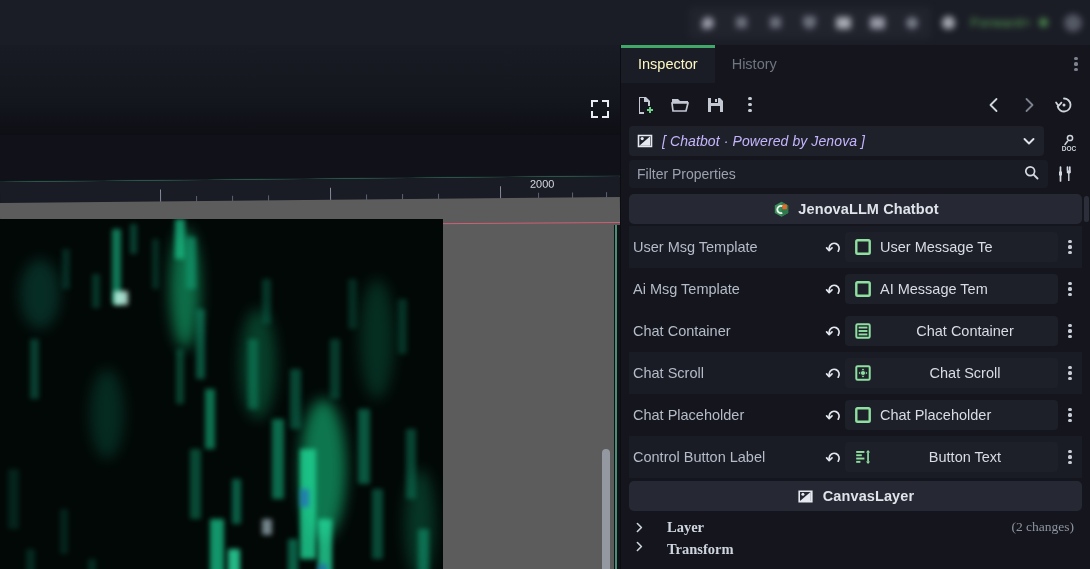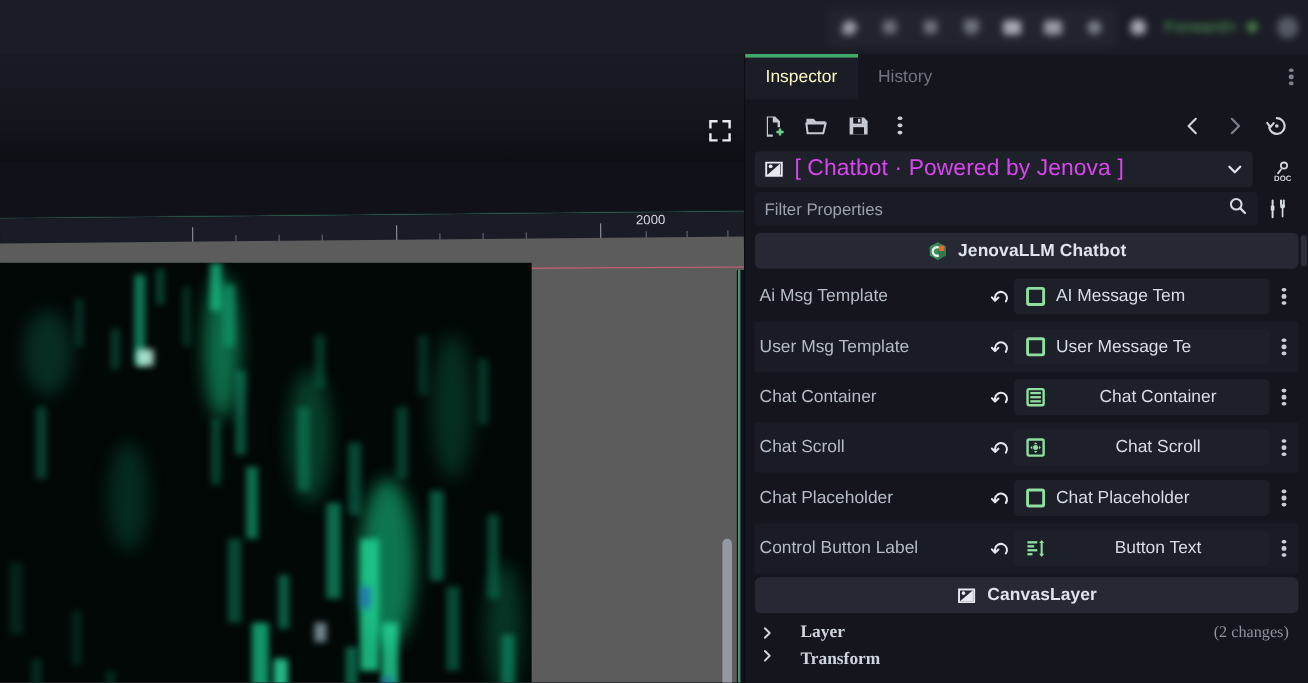--- a/index.html
+++ b/index.html
@@ -336,26 +336,27 @@
     background: #1e202a;
     border-radius: 4px;
     display: flex;
     align-items: center;
     padding: 0 6px;
     gap: 8px;
   }
   .node-bar .nb-icon { width: 19px; height: 19px; display:flex; align-items:center; justify-content:center; }
   .node-bar .nb-text {
     flex: 1;
-    font-size: 19px;
-    color: #d946ef;
+    font-size: 14px;
+    color: #c4b5fd;
     white-space: nowrap;
     overflow: hidden;
     text-overflow: ellipsis;
     letter-spacing: 0.1px;
+    font-style: italic;
   }
   .node-bar .nb-chev { width: 18px; display:flex; align-items:center; justify-content:center; }
 
   .node-row {
     display: flex;
     align-items: center;
   }
   .node-row .doc-btn {
     width: 34px;
     height: 30px;
@@ -771,60 +772,60 @@
             <svg width="17" height="17" viewBox="0 0 17 17">
               <path d="M8.5 0.8 L15.2 4.5 V12 L8.5 15.7 L1.8 12 V4.5 z" fill="#3b8f5c"></path>
               <path d="M8.5 0.8 L15.2 4.5 V12 L8.5 15.7 z" fill="#2f7a4c"></path>
               <rect x="9.3" y="3.6" width="4.6" height="4.6" fill="#e8682c" rx="0.6"></rect>
               <path d="M9.3 5.2 a3.6 3.6 0 1 0 0 6.6" fill="none" stroke="#eaf3ec" stroke-width="1.9"></path>
             </svg>
           </span>
           <span class="ch-text">JenovaLLM Chatbot</span>
         </div>
 
+        <div class="prop-row odd">
+          <div class="pr-label">User Msg Template</div>
+          <div class="pr-revert">
+            <svg width="17" height="17" viewBox="0 0 17 17">
+                <path d="M13.2 12.2 A5 5 0 1 0 4.2 8.6 V11" fill="none" stroke="#e2e6ee" stroke-width="1.7" stroke-linecap="round"></path>
+                <path d="M1.6 8.8 L4.2 11.6 L7 8.9" fill="none" stroke="#e2e6ee" stroke-width="1.7" stroke-linecap="round" stroke-linejoin="round"></path>
+              </svg>
+          </div>
+          <div class="pr-value">
+            <span class="pv-icon">
+              <svg width="18" height="18" viewBox="0 0 18 18">
+                  <rect x="2.3" y="2.3" width="13.4" height="13.4" rx="1.3" fill="none" stroke="#8fe0a0" stroke-width="2.4"></rect>
+                </svg>
+            </span>
+            <span class="pv-text">User Message Te</span>
+          </div>
+          <div class="pr-menu">
+            <span class="kebab">
+                <i></i>
+                <i></i>
+                <i></i>
+              </span>
+          </div>
+        </div>
+
         <div class="prop-row even">
           <div class="pr-label">Ai Msg Template</div>
           <div class="pr-revert">
             <svg width="17" height="17" viewBox="0 0 17 17">
                 <path d="M13.2 12.2 A5 5 0 1 0 4.2 8.6 V11" fill="none" stroke="#e2e6ee" stroke-width="1.7" stroke-linecap="round"></path>
                 <path d="M1.6 8.8 L4.2 11.6 L7 8.9" fill="none" stroke="#e2e6ee" stroke-width="1.7" stroke-linecap="round" stroke-linejoin="round"></path>
               </svg>
           </div>
           <div class="pr-value">
             <span class="pv-icon">
               <svg width="18" height="18" viewBox="0 0 18 18">
                   <rect x="2.3" y="2.3" width="13.4" height="13.4" rx="1.3" fill="none" stroke="#8fe0a0" stroke-width="2.4"></rect>
                 </svg>
             </span>
             <span class="pv-text">AI Message Tem</span>
-          </div>
-          <div class="pr-menu">
-            <span class="kebab">
-                <i></i>
-                <i></i>
-                <i></i>
-              </span>
-          </div>
-        </div>
-
-        <div class="prop-row odd">
-          <div class="pr-label">User Msg Template</div>
-          <div class="pr-revert">
-            <svg width="17" height="17" viewBox="0 0 17 17">
-                <path d="M13.2 12.2 A5 5 0 1 0 4.2 8.6 V11" fill="none" stroke="#e2e6ee" stroke-width="1.7" stroke-linecap="round"></path>
-                <path d="M1.6 8.8 L4.2 11.6 L7 8.9" fill="none" stroke="#e2e6ee" stroke-width="1.7" stroke-linecap="round" stroke-linejoin="round"></path>
-              </svg>
-          </div>
-          <div class="pr-value">
-            <span class="pv-icon">
-              <svg width="18" height="18" viewBox="0 0 18 18">
-                  <rect x="2.3" y="2.3" width="13.4" height="13.4" rx="1.3" fill="none" stroke="#8fe0a0" stroke-width="2.4"></rect>
-                </svg>
-            </span>
-            <span class="pv-text">User Message Te</span>
           </div>
           <div class="pr-menu">
             <span class="kebab">
                 <i></i>
                 <i></i>
                 <i></i>
               </span>
           </div>
         </div>
 

